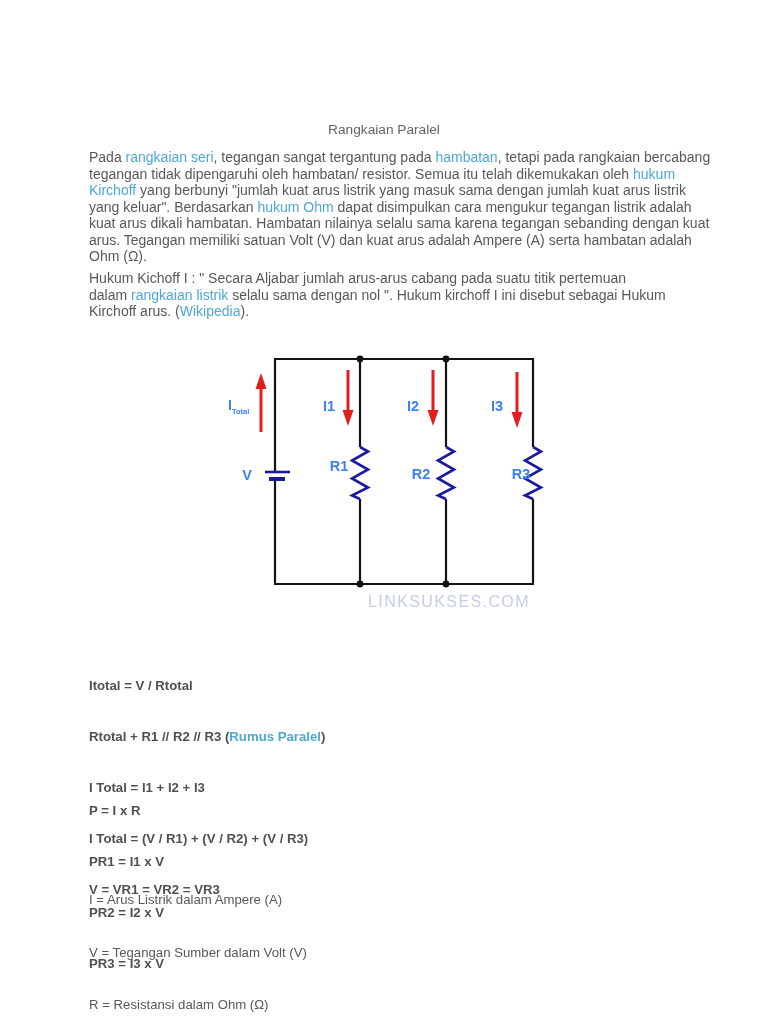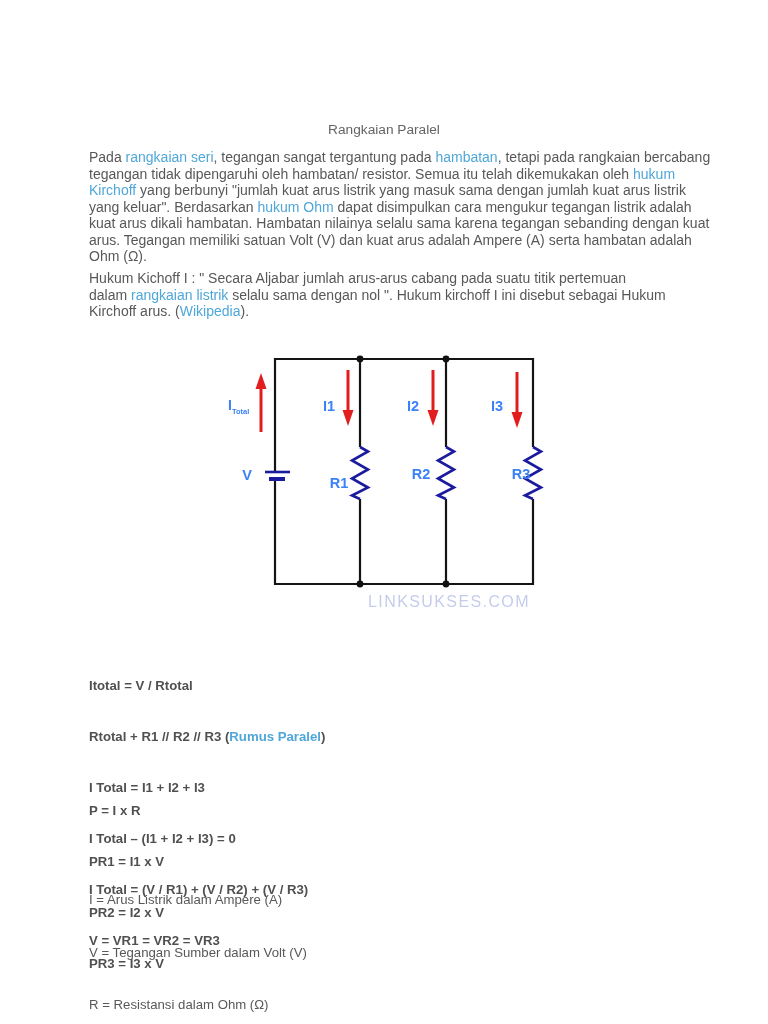--- a/index.html
+++ b/index.html
@@ -47,21 +47,21 @@
     position:absolute;font-weight:bold;color:#3b82f6;font-size:14.5px;line-height:15px;
     transform:translateX(-50%);white-space:nowrap;
   }
   .itotal{left:3px;top:46px;transform:none;}
   .it-i{font-size:14px;}
   .it-sub{font-size:7.5px;vertical-align:sub;}
   .lv{left:22px;top:116px;}
   .li1{left:104px;top:47px;}
   .li2{left:188px;top:47px;}
   .li3{left:272px;top:47px;text-align:center;}
-  .lr1{left:114px;top:124px;}
+  .lr1{left:114px;top:107px;}
   .lr2{left:196px;top:115px;}
   .lr3{left:280px;top:115px;padding-left:32px;}
   .wm{
     position:absolute;left:224px;top:241px;transform:translateX(-50%);
     font-weight:normal;font-size:16px;letter-spacing:1.4px;color:var(--watermark);
     white-space:nowrap;
   }
   .fline,.dline{white-space:pre;}
 </style>
 </head>
@@ -138,21 +138,20 @@
     <span class="clabel lr2">R2</span>
     <span class="clabel lr3">R3</span>
 
     <div class="wm">LINKSUKSES.COM</div>
   </div>
 
   <div class="fblock" id="fb1">
     <div class="fline"><span>Itotal = V / Rtotal</span></div>
     <div class="fline"><span>Rtotal + R1 // R2 // R3 (</span><span class="lnk">Rumus Paralel</span><span>)</span></div>
     <div class="fline"><span>I Total = I1 + I2 + I3</span></div>
-    <div class="fline"><span>I Total – (I1 + I2 + I3) = 0</span></div>
     <div class="fline"><span>I Total = (V / R1) + (V / R2) + (V / R3)</span></div>
     <div class="fline"><span>V = VR1 = VR2 = VR3</span></div>
   </div>
 
   <div class="fblock" id="fb2">
     <div class="fline">P = I x R</div>
     <div class="fline">PR1 = I1 x V</div>
     <div class="fline">PR2 = I2 x V</div>
     <div class="fline">PR3 = I3 x V</div>
   </div>

